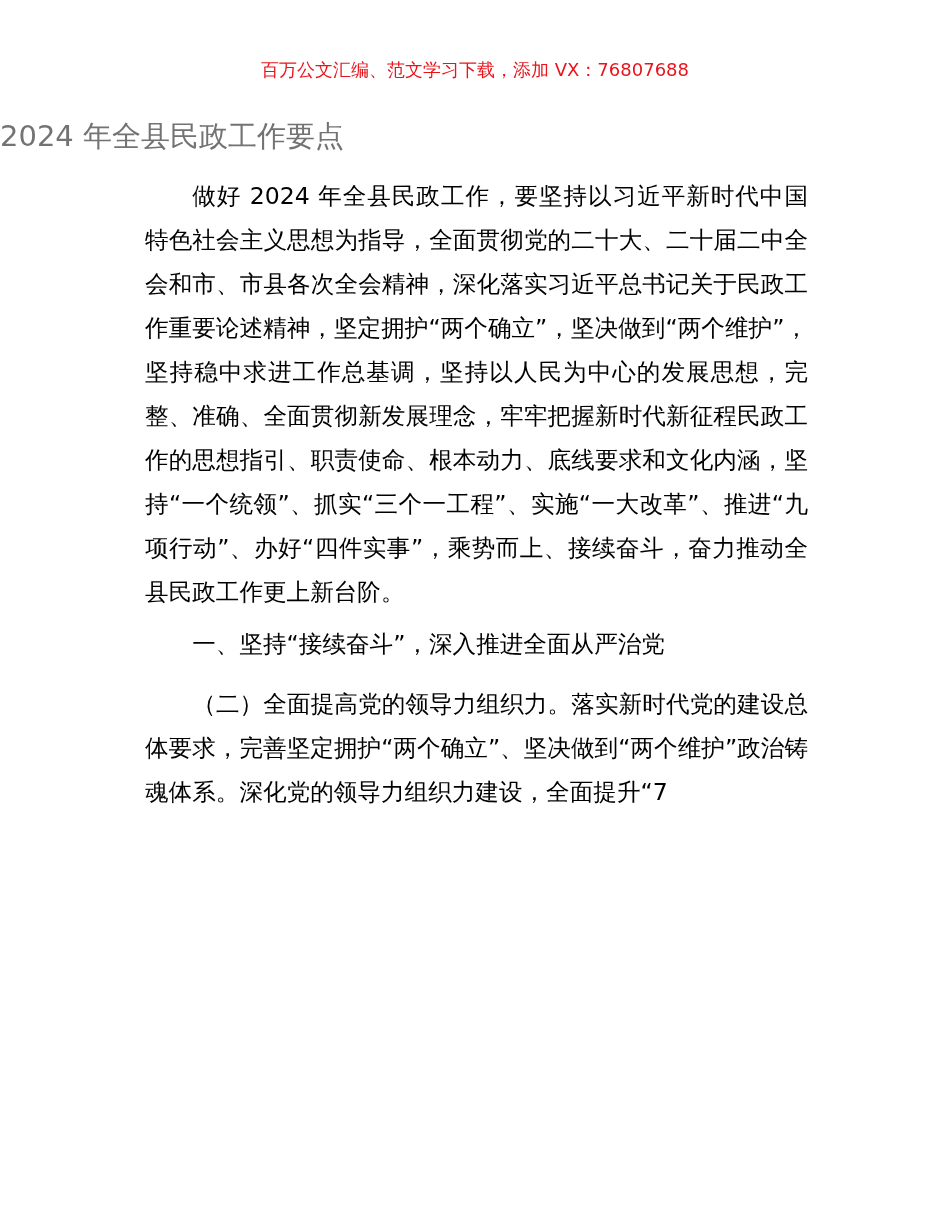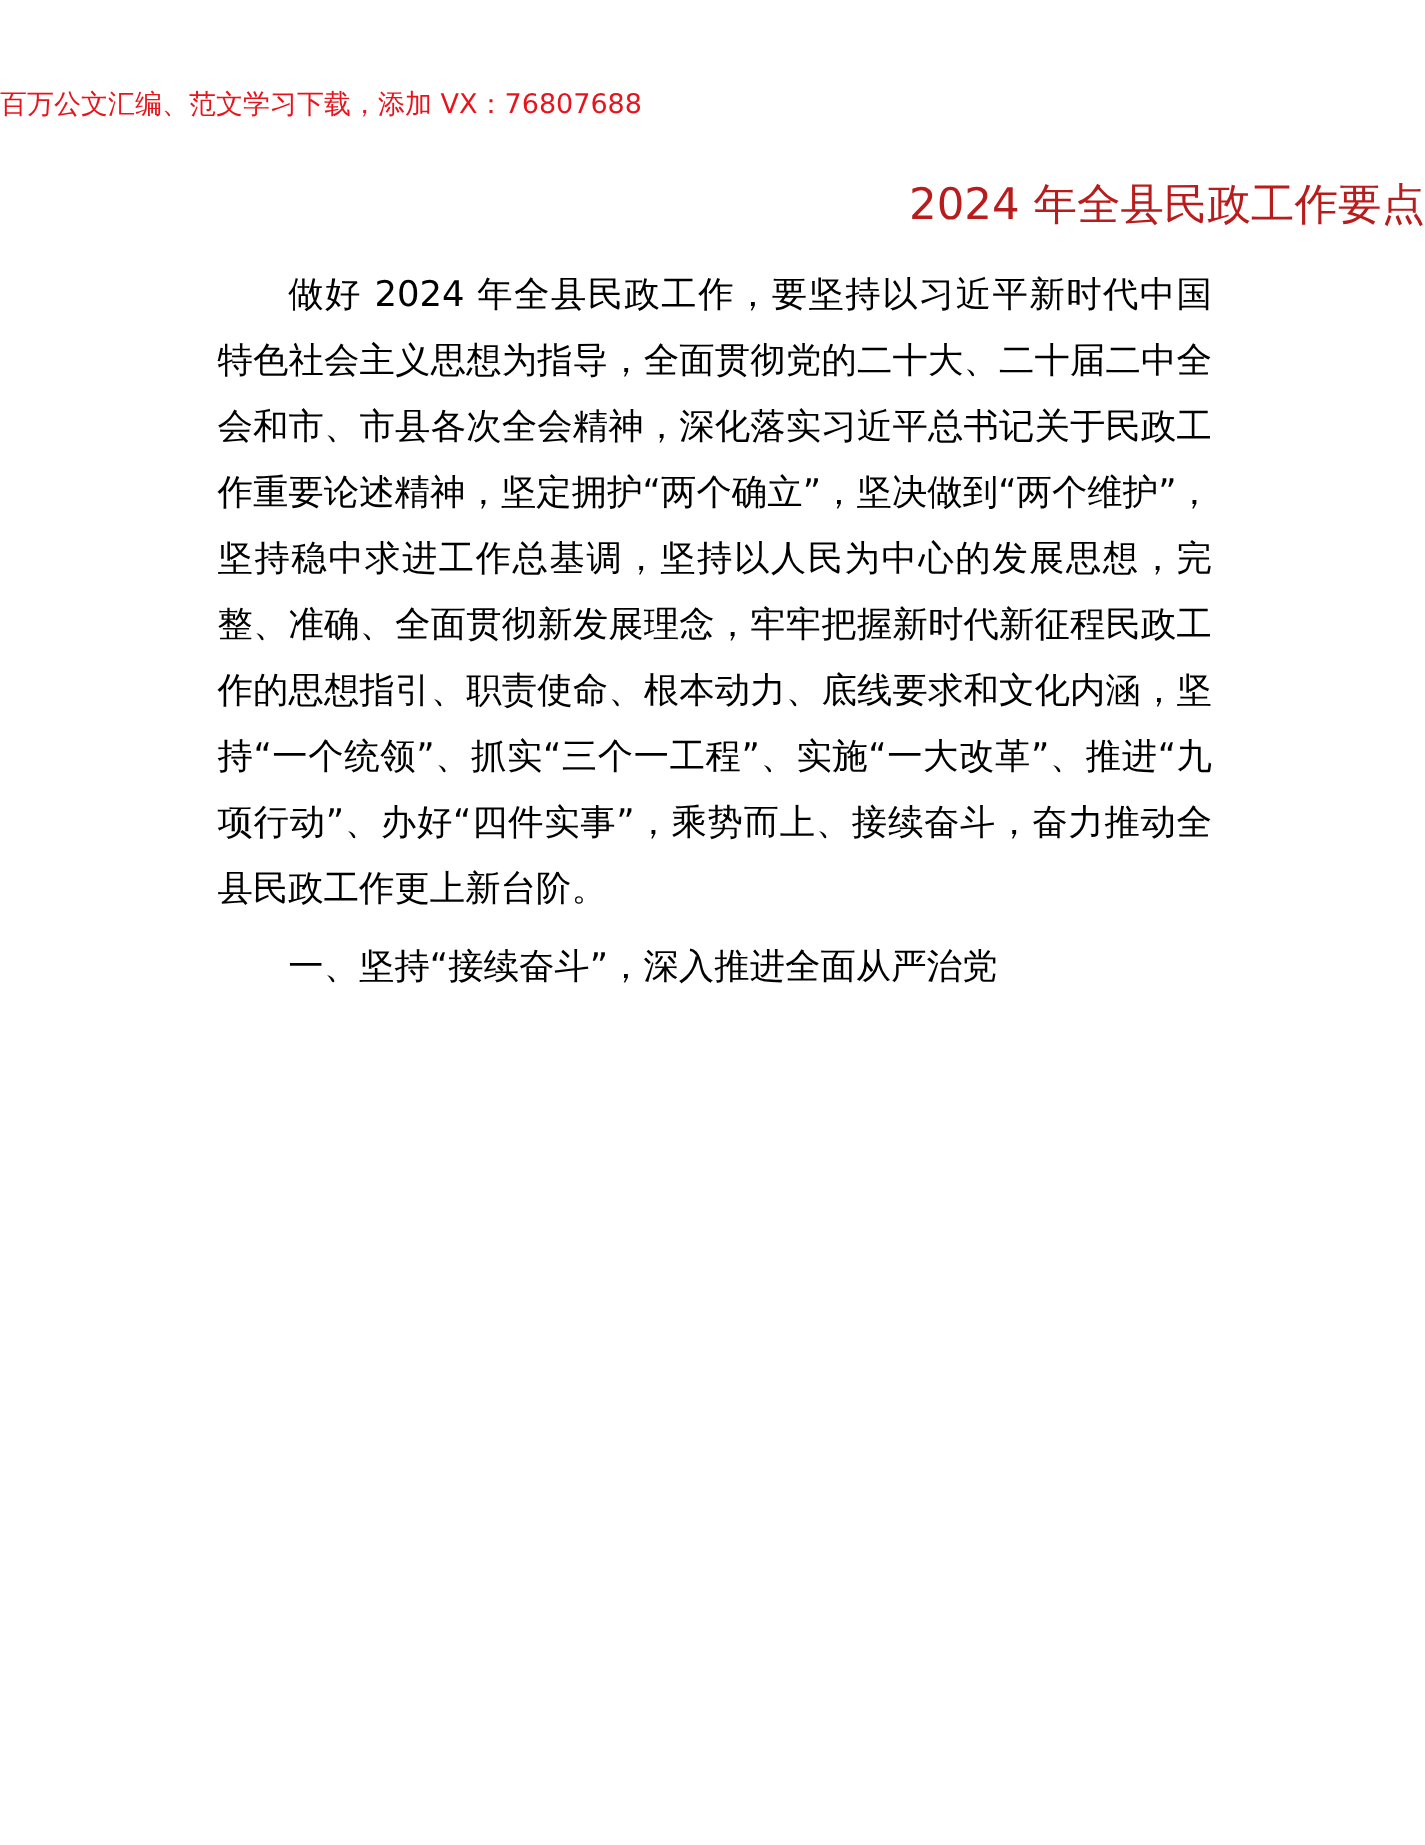--- a/index.html
+++ b/index.html
@@ -13,34 +13,35 @@
       position: relative;
       overflow: hidden;
       font-family: "DejaVu Sans", "Liberation Sans", sans-serif;
       color: #000000;
     }
     .watermark {
       position: absolute;
       top: 56px;
       left: 0;
       width: 950px;
+      text-align: center;
       font-size: 18px;
       line-height: 28px;
       color: #e8141b;
       letter-spacing: 0px;
     }
     .title {
       position: absolute;
       top: 114px;
       left: 0;
       width: 950px;
-      text-align: right;
+      text-align: left;
       font-size: 29px;
       line-height: 44px;
-      color: #b91c1c;
+      color: #737373;
     }
     .content {
       position: absolute;
       top: 170px;
       left: 141px;
       width: 671px;
       font-size: 23.6px;
       line-height: 44px;
       text-align: justify;
       text-justify: inter-character;
@@ -64,13 +65,14 @@
 <body>
 
 <div class="watermark">百万公文汇编、范文学习下载，添加 VX：76807688</div>
 
 <h1 class="title" style="margin:0;font-weight:normal;">2024 年全县民政工作要点</h1>
 
 <div class="content">
   <p class="para body1">做好 2024 年全县民政工作，要坚持以习近平新时代中国特色社会主义思想为指导，全面贯彻党的二十大、二十届二中全会和市、市县各次全会精神，深化落实习近平总书记关于民政工作重要论述精神，坚定拥护“两个确立”，坚决做到“两个维护”，坚持稳中求进工作总基调，坚持以人民为中心的发展思想，完整、准确、全面贯彻新发展理念，牢牢把握新时代新征程民政工作的思想指引、职责使命、根本动力、底线要求和文化内涵，坚持“一个统领”、抓实“三个一工程”、实施“一大改革”、推进“九项行动”、办好“四件实事”，乘势而上、接续奋斗，奋力推动全县民政工作更上新台阶。</p>
   <p class="para heading1">一、坚持“接续奋斗”，深入推进全面从严治党</p>
   <div class="gap"></div>
+  <p class="para sub">（二）全面提高党的领导力组织力。落实新时代党的建设总体要求，完善坚定拥护“两个确立”、坚决做到“两个维护”政治铸魂体系。深化党的领导力组织力建设，全面提升“7</p>
 </div>
 
 </body></html>

